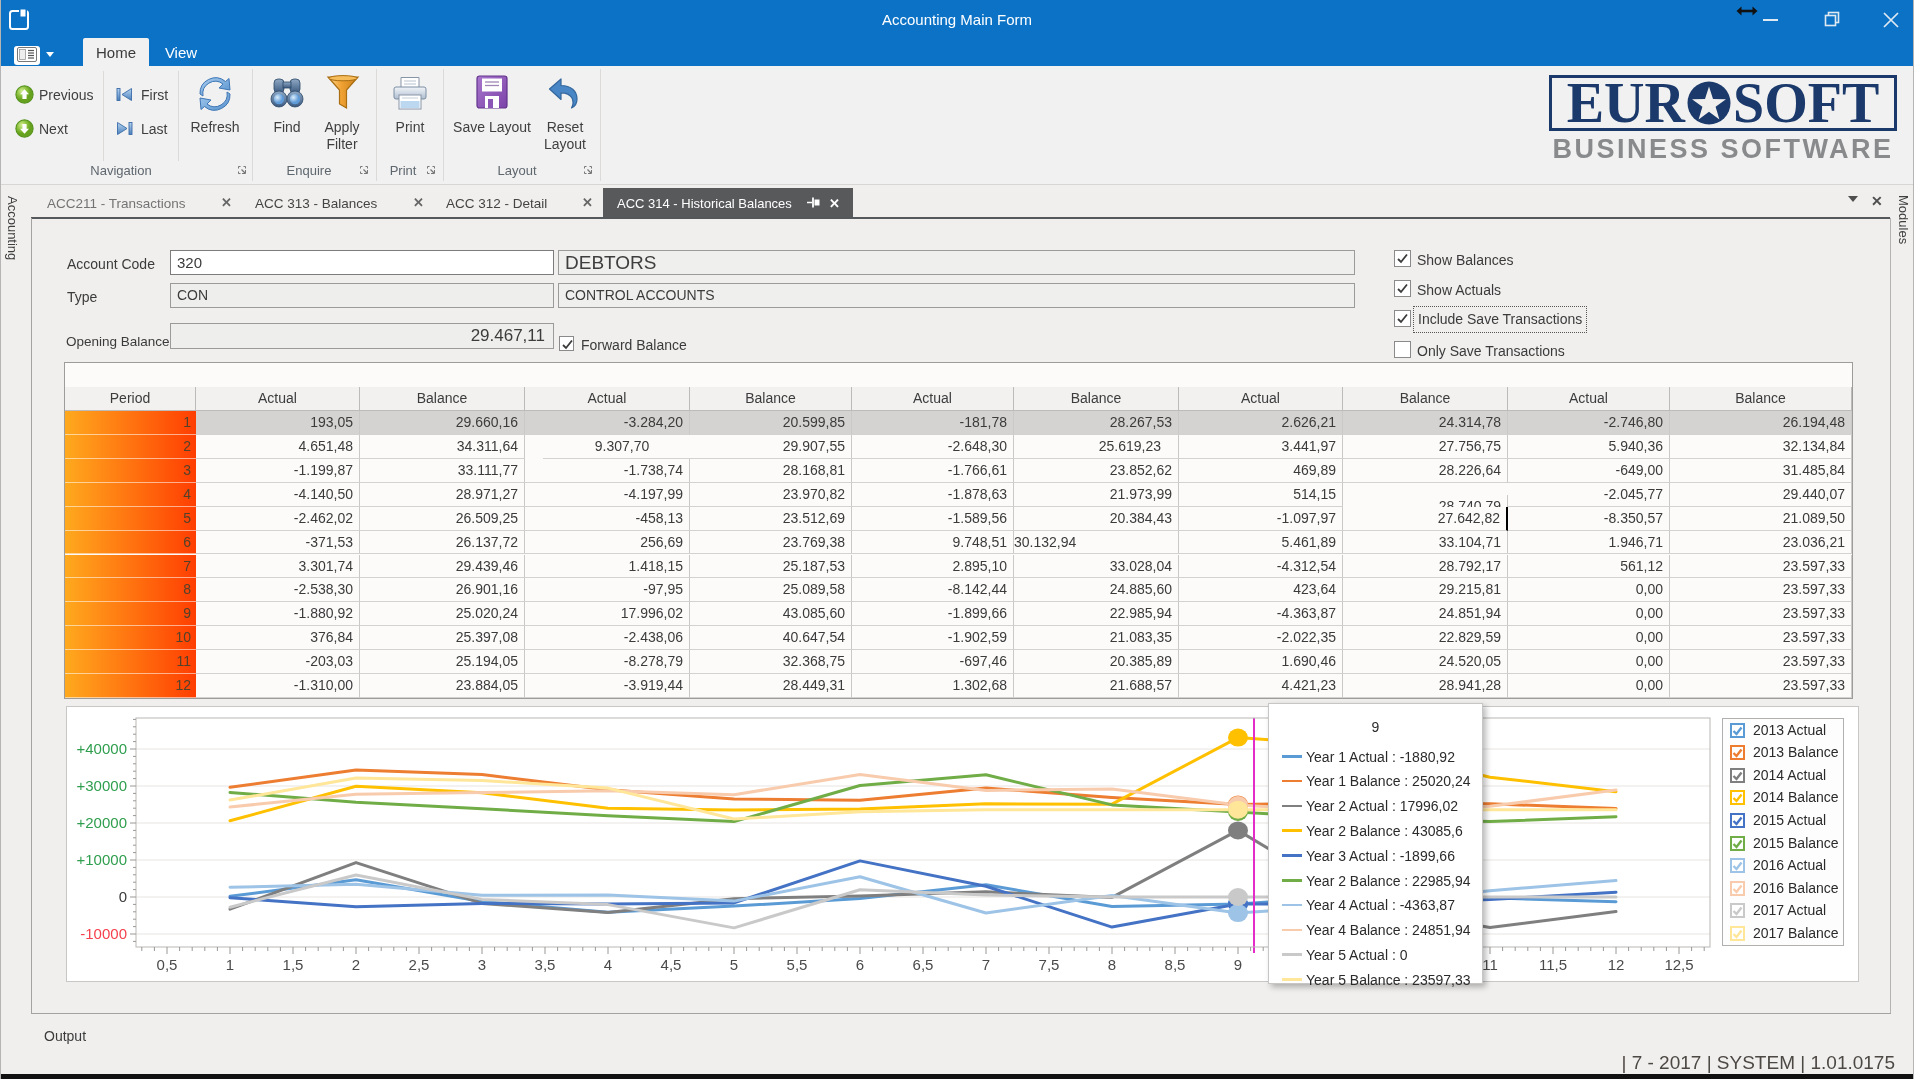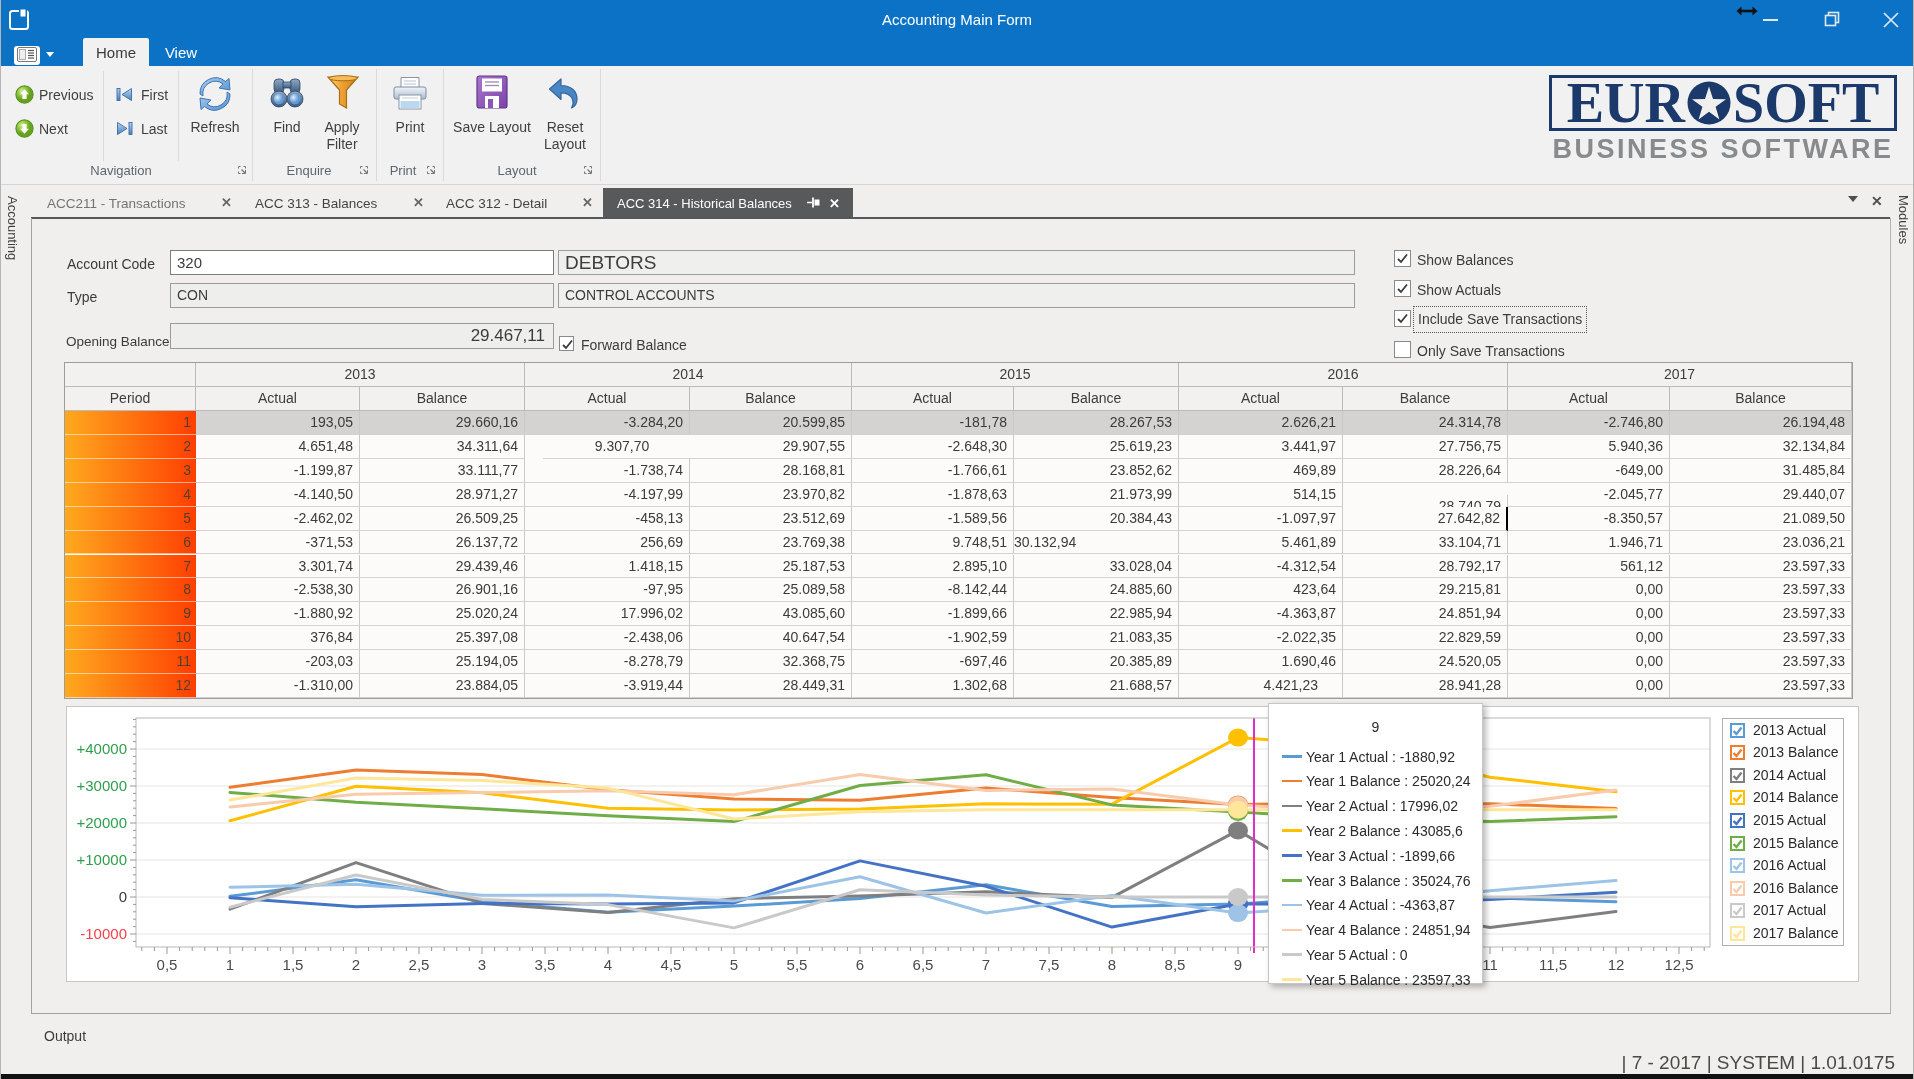--- a/index.html
+++ b/index.html
@@ -270,28 +270,20 @@
 <div class="cb" style="left:1394px;top:310px;width:17px;height:17px">
     <svg class="ck" width="13" height="13">
       <path d="M2 7 L5 10 L11 2.5" fill="none" stroke="#3b3b3b" stroke-width="1.8"></path>
     </svg>
   </div>
 <div class="abs" style="left:1413px;top:306px;border:1px dotted #555;padding:3px 4px 4px"><span class="lbl">Include Save Transactions</span></div>
 <div class="cb" style="left:1394px;top:341px;width:17px;height:17px"></div>
 <div class="abs lbl" style="left:1417px;top:343px">Only Save Transactions</div>
 
 <div style="position:absolute;left:64px;top:362px;width:1789px;height:337px;border:1px solid #9e9c9a;background:#fcfbfa;box-sizing:border-box">
-<div style="position:absolute;left:0;top:0;width:1787px;height:24px;background:#f2f1f0">
-<span style="position:absolute;left:0;top:0;width:131px;height:24px;border-right:1px solid #bdbbb9;border-bottom:1px solid #bdbbb9;box-sizing:border-box"></span>
-<span style="position:absolute;left:131px;top:0;width:329px;height:24px;line-height:23px;text-align:center;border-right:1px solid #bdbbb9;border-bottom:1px solid #bdbbb9;box-sizing:border-box;font-size:14px;color:#3c3c3c">2013</span>
-<span style="position:absolute;left:460px;top:0;width:327px;height:24px;line-height:23px;text-align:center;border-right:1px solid #bdbbb9;border-bottom:1px solid #bdbbb9;box-sizing:border-box;font-size:14px;color:#3c3c3c">2014</span>
-<span style="position:absolute;left:787px;top:0;width:327px;height:24px;line-height:23px;text-align:center;border-right:1px solid #bdbbb9;border-bottom:1px solid #bdbbb9;box-sizing:border-box;font-size:14px;color:#3c3c3c">2015</span>
-<span style="position:absolute;left:1114px;top:0;width:329px;height:24px;line-height:23px;text-align:center;border-right:1px solid #bdbbb9;border-bottom:1px solid #bdbbb9;box-sizing:border-box;font-size:14px;color:#3c3c3c">2016</span>
-<span style="position:absolute;left:1443px;top:0;width:344px;height:24px;line-height:23px;text-align:center;border-right:1px solid #bdbbb9;border-bottom:1px solid #bdbbb9;box-sizing:border-box;font-size:14px;color:#3c3c3c">2017</span>
-</div>
 <div style="position:absolute;left:0;top:24px;width:1787px;height:24px;background:#f2f1f0">
 <span style="position:absolute;left:0px;top:0;width:131px;height:24px;line-height:23px;text-align:center;border-right:1px solid #bdbbb9;border-bottom:1px solid #bdbbb9;box-sizing:border-box;font-size:14px;color:#3c3c3c">Period</span>
 <span style="position:absolute;left:131px;top:0;width:164px;height:24px;line-height:23px;text-align:center;border-right:1px solid #bdbbb9;border-bottom:1px solid #bdbbb9;box-sizing:border-box;font-size:14px;color:#3c3c3c">Actual</span>
 <span style="position:absolute;left:295px;top:0;width:165px;height:24px;line-height:23px;text-align:center;border-right:1px solid #bdbbb9;border-bottom:1px solid #bdbbb9;box-sizing:border-box;font-size:14px;color:#3c3c3c">Balance</span>
 <span style="position:absolute;left:460px;top:0;width:165px;height:24px;line-height:23px;text-align:center;border-right:1px solid #bdbbb9;border-bottom:1px solid #bdbbb9;box-sizing:border-box;font-size:14px;color:#3c3c3c">Actual</span>
 <span style="position:absolute;left:625px;top:0;width:162px;height:24px;line-height:23px;text-align:center;border-right:1px solid #bdbbb9;border-bottom:1px solid #bdbbb9;box-sizing:border-box;font-size:14px;color:#3c3c3c">Balance</span>
 <span style="position:absolute;left:787px;top:0;width:162px;height:24px;line-height:23px;text-align:center;border-right:1px solid #bdbbb9;border-bottom:1px solid #bdbbb9;box-sizing:border-box;font-size:14px;color:#3c3c3c">Actual</span>
 <span style="position:absolute;left:949px;top:0;width:165px;height:24px;line-height:23px;text-align:center;border-right:1px solid #bdbbb9;border-bottom:1px solid #bdbbb9;box-sizing:border-box;font-size:14px;color:#3c3c3c">Balance</span>
 <span style="position:absolute;left:1114px;top:0;width:164px;height:24px;line-height:23px;text-align:center;border-right:1px solid #bdbbb9;border-bottom:1px solid #bdbbb9;box-sizing:border-box;font-size:14px;color:#3c3c3c">Actual</span>
 <span style="position:absolute;left:1278px;top:0;width:165px;height:24px;line-height:23px;text-align:center;border-right:1px solid #bdbbb9;border-bottom:1px solid #bdbbb9;box-sizing:border-box;font-size:14px;color:#3c3c3c">Balance</span>
@@ -311,21 +303,21 @@
 <span style="position:absolute;left:1443px;top:0;width:162px;height:100%;background:#d5d3d1;border-right:1px solid #cbc9c7;border-bottom:1px solid #d4d2d0;box-sizing:border-box;font-size:14px;color:#3b3b3b;text-align:right;line-height:23.92px;padding-right:6px">-2.746,80</span>
 <span style="position:absolute;left:1605px;top:0;width:182px;height:100%;background:#d5d3d1;border-right:1px solid #cbc9c7;border-bottom:1px solid #d4d2d0;box-sizing:border-box;font-size:14px;color:#3b3b3b;text-align:right;line-height:23.92px;padding-right:6px">26.194,48</span>
 </div>
 <div style="position:absolute;left:0;top:71.92px;width:1787px;height:23.92px">
 <span style="position:absolute;left:0;top:0;width:131px;height:100%;background:linear-gradient(to right,#ffa91e,#ff3e02);border-bottom:1px solid rgba(255,255,255,.55);box-sizing:border-box;font-size:14px;color:#53422a;text-align:right;line-height:23.92px;padding-right:5px">2</span>
 <span style="position:absolute;left:131px;top:0;width:164px;height:100%;background:#fcfbfa;border-right:1px solid #cbc9c7;border-bottom:1px solid #d4d2d0;box-sizing:border-box;font-size:14px;color:#3b3b3b;text-align:right;line-height:23.92px;padding-right:6px">4.651,48</span>
 <span style="position:absolute;left:295px;top:0;width:165px;height:100%;background:#fcfbfa;border-right:1px solid #cbc9c7;border-bottom:1px solid #d4d2d0;box-sizing:border-box;font-size:14px;color:#3b3b3b;text-align:right;line-height:23.92px;padding-right:6px">34.311,64</span>
 <span style="position:absolute;left:478px;top:0;width:165px;height:100%;background:#fcfbfa;border-right:1px solid #cbc9c7;border-bottom:1px solid #d4d2d0;box-sizing:border-box;font-size:14px;color:#3b3b3b;text-align:center;line-height:23.92px;padding-right:6px">9.307,70</span>
 <span style="position:absolute;left:625px;top:0;width:162px;height:100%;background:#fcfbfa;border-right:1px solid #cbc9c7;border-bottom:1px solid #d4d2d0;box-sizing:border-box;font-size:14px;color:#3b3b3b;text-align:right;line-height:23.92px;padding-right:6px">29.907,55</span>
 <span style="position:absolute;left:787px;top:0;width:162px;height:100%;background:#fcfbfa;border-right:1px solid #cbc9c7;border-bottom:1px solid #d4d2d0;box-sizing:border-box;font-size:14px;color:#3b3b3b;text-align:right;line-height:23.92px;padding-right:6px">-2.648,30</span>
-<span style="position:absolute;left:949px;top:0;width:165px;height:100%;background:#fcfbfa;border-right:1px solid #cbc9c7;border-bottom:1px solid #d4d2d0;box-sizing:border-box;font-size:14px;color:#3b3b3b;text-align:right;line-height:23.92px;padding-right:6px">25.619,23</span>
+<span style="position:absolute;left:949px;top:0;width:165px;height:100%;background:#fcfbfa;border-right:1px solid #cbc9c7;border-bottom:1px solid #d4d2d0;box-sizing:border-box;font-size:14px;color:#3b3b3b;text-align:right;line-height:23.92px;padding-right:17px">25.619,23</span>
 <span style="position:absolute;left:1114px;top:0;width:164px;height:100%;background:#fcfbfa;border-right:1px solid #cbc9c7;border-bottom:1px solid #d4d2d0;box-sizing:border-box;font-size:14px;color:#3b3b3b;text-align:right;line-height:23.92px;padding-right:6px">3.441,97</span>
 <span style="position:absolute;left:1278px;top:0;width:165px;height:100%;background:#fcfbfa;border-right:1px solid #cbc9c7;border-bottom:1px solid #d4d2d0;box-sizing:border-box;font-size:14px;color:#3b3b3b;text-align:right;line-height:23.92px;padding-right:6px">27.756,75</span>
 <span style="position:absolute;left:1443px;top:0;width:162px;height:100%;background:#fcfbfa;border-right:1px solid #cbc9c7;border-bottom:1px solid #d4d2d0;box-sizing:border-box;font-size:14px;color:#3b3b3b;text-align:right;line-height:23.92px;padding-right:6px">5.940,36</span>
 <span style="position:absolute;left:1605px;top:0;width:182px;height:100%;background:#fcfbfa;border-right:1px solid #cbc9c7;border-bottom:1px solid #d4d2d0;box-sizing:border-box;font-size:14px;color:#3b3b3b;text-align:right;line-height:23.92px;padding-right:6px">32.134,84</span>
 </div>
 <div style="position:absolute;left:0;top:95.83px;width:1787px;height:23.92px">
 <span style="position:absolute;left:0;top:0;width:131px;height:100%;background:linear-gradient(to right,#ffa91e,#ff3e02);border-bottom:1px solid rgba(255,255,255,.55);box-sizing:border-box;font-size:14px;color:#53422a;text-align:right;line-height:23.92px;padding-right:5px">3</span>
 <span style="position:absolute;left:131px;top:0;width:164px;height:100%;background:#fcfbfa;border-right:1px solid #cbc9c7;border-bottom:1px solid #d4d2d0;box-sizing:border-box;font-size:14px;color:#3b3b3b;text-align:right;line-height:23.92px;padding-right:6px">-1.199,87</span>
 <span style="position:absolute;left:295px;top:0;width:165px;height:100%;background:#fcfbfa;border-right:1px solid #cbc9c7;border-bottom:1px solid #d4d2d0;box-sizing:border-box;font-size:14px;color:#3b3b3b;text-align:right;line-height:23.92px;padding-right:6px">33.111,77</span>
 <span style="position:absolute;left:460px;top:0;width:165px;height:100%;background:#fcfbfa;border-right:1px solid #cbc9c7;border-bottom:1px solid #d4d2d0;box-sizing:border-box;font-size:14px;color:#3b3b3b;text-align:right;line-height:23.92px;padding-right:6px">-1.738,74</span>
@@ -442,21 +434,21 @@
 <span style="position:absolute;left:1605px;top:0;width:182px;height:100%;background:#fcfbfa;border-right:1px solid #cbc9c7;border-bottom:1px solid #d4d2d0;box-sizing:border-box;font-size:14px;color:#3b3b3b;text-align:right;line-height:23.92px;padding-right:6px">23.597,33</span>
 </div>
 <div style="position:absolute;left:0;top:311.08px;width:1787px;height:23.92px">
 <span style="position:absolute;left:0;top:0;width:131px;height:100%;background:linear-gradient(to right,#ffa91e,#ff3e02);border-bottom:1px solid rgba(255,255,255,.55);box-sizing:border-box;font-size:14px;color:#53422a;text-align:right;line-height:23.92px;padding-right:5px">12</span>
 <span style="position:absolute;left:131px;top:0;width:164px;height:100%;background:#fcfbfa;border-right:1px solid #cbc9c7;border-bottom:1px solid #d4d2d0;box-sizing:border-box;font-size:14px;color:#3b3b3b;text-align:right;line-height:23.92px;padding-right:6px">-1.310,00</span>
 <span style="position:absolute;left:295px;top:0;width:165px;height:100%;background:#fcfbfa;border-right:1px solid #cbc9c7;border-bottom:1px solid #d4d2d0;box-sizing:border-box;font-size:14px;color:#3b3b3b;text-align:right;line-height:23.92px;padding-right:6px">23.884,05</span>
 <span style="position:absolute;left:460px;top:0;width:165px;height:100%;background:#fcfbfa;border-right:1px solid #cbc9c7;border-bottom:1px solid #d4d2d0;box-sizing:border-box;font-size:14px;color:#3b3b3b;text-align:right;line-height:23.92px;padding-right:6px">-3.919,44</span>
 <span style="position:absolute;left:625px;top:0;width:162px;height:100%;background:#fcfbfa;border-right:1px solid #cbc9c7;border-bottom:1px solid #d4d2d0;box-sizing:border-box;font-size:14px;color:#3b3b3b;text-align:right;line-height:23.92px;padding-right:6px">28.449,31</span>
 <span style="position:absolute;left:787px;top:0;width:162px;height:100%;background:#fcfbfa;border-right:1px solid #cbc9c7;border-bottom:1px solid #d4d2d0;box-sizing:border-box;font-size:14px;color:#3b3b3b;text-align:right;line-height:23.92px;padding-right:6px">1.302,68</span>
 <span style="position:absolute;left:949px;top:0;width:165px;height:100%;background:#fcfbfa;border-right:1px solid #cbc9c7;border-bottom:1px solid #d4d2d0;box-sizing:border-box;font-size:14px;color:#3b3b3b;text-align:right;line-height:23.92px;padding-right:6px">21.688,57</span>
-<span style="position:absolute;left:1114px;top:0;width:164px;height:100%;background:#fcfbfa;border-right:1px solid #cbc9c7;border-bottom:1px solid #d4d2d0;box-sizing:border-box;font-size:14px;color:#3b3b3b;text-align:right;line-height:23.92px;padding-right:24px">4.421,23</span>
+<span style="position:absolute;left:1114px;top:0;width:164px;height:100%;background:#fcfbfa;border-right:1px solid #cbc9c7;border-bottom:1px solid #d4d2d0;box-sizing:border-box;font-size:14px;color:#3b3b3b;text-align:right;line-height:23.92px;padding-right:6px">4.421,23</span>
 <span style="position:absolute;left:1278px;top:0;width:165px;height:100%;background:#fcfbfa;border-right:1px solid #cbc9c7;border-bottom:1px solid #d4d2d0;box-sizing:border-box;font-size:14px;color:#3b3b3b;text-align:right;line-height:23.92px;padding-right:6px">28.941,28</span>
 <span style="position:absolute;left:1443px;top:0;width:162px;height:100%;background:#fcfbfa;border-right:1px solid #cbc9c7;border-bottom:1px solid #d4d2d0;box-sizing:border-box;font-size:14px;color:#3b3b3b;text-align:right;line-height:23.92px;padding-right:6px">0,00</span>
 <span style="position:absolute;left:1605px;top:0;width:182px;height:100%;background:#fcfbfa;border-right:1px solid #cbc9c7;border-bottom:1px solid #d4d2d0;box-sizing:border-box;font-size:14px;color:#3b3b3b;text-align:right;line-height:23.92px;padding-right:6px">23.597,33</span>
 </div>
 </div>
 
 <svg width="1791" height="274" style="position:absolute;left:66px;top:706px;background:#fff;border:1px solid #c9c7c5">
 <rect x="69" y="11" width="1574" height="229" fill="#fff"></rect>
 <line x1="69" y1="42.0" x2="1643" y2="42.0" stroke="#e7e5e3" stroke-width="1"></line>
 <line x1="69" y1="79.0" x2="1643" y2="79.0" stroke="#e7e5e3" stroke-width="1"></line>
@@ -742,21 +734,21 @@
 <div style="position:absolute;left:37px;top:44.5px;font-size:14px;color:#2b2b2b;white-space:nowrap">Year 1 Actual : -1880,92</div>
 <div style="position:absolute;left:13px;top:75.8px;width:20px;height:2.5px;background:#ED7D31"></div>
 <div style="position:absolute;left:37px;top:69.3px;font-size:14px;color:#2b2b2b;white-space:nowrap">Year 1 Balance : 25020,24</div>
 <div style="position:absolute;left:13px;top:100.6px;width:20px;height:2.5px;background:#7F7F7F"></div>
 <div style="position:absolute;left:37px;top:94.1px;font-size:14px;color:#2b2b2b;white-space:nowrap">Year 2 Actual : 17996,02</div>
 <div style="position:absolute;left:13px;top:125.4px;width:20px;height:2.5px;background:#FFC000"></div>
 <div style="position:absolute;left:37px;top:118.9px;font-size:14px;color:#2b2b2b;white-space:nowrap">Year 2 Balance : 43085,6</div>
 <div style="position:absolute;left:13px;top:150.2px;width:20px;height:2.5px;background:#4472C4"></div>
 <div style="position:absolute;left:37px;top:143.7px;font-size:14px;color:#2b2b2b;white-space:nowrap">Year 3 Actual : -1899,66</div>
 <div style="position:absolute;left:13px;top:175.0px;width:20px;height:2.5px;background:#70AD47"></div>
-<div style="position:absolute;left:37px;top:168.5px;font-size:14px;color:#2b2b2b;white-space:nowrap">Year 3 Balance : 35024,76</div>
+<div style="position:absolute;left:37px;top:168.5px;font-size:14px;color:#2b2b2b;white-space:nowrap">Year 2 Balance : 22985,94</div>
 <div style="position:absolute;left:13px;top:199.8px;width:20px;height:2.5px;background:#9DC3E6"></div>
 <div style="position:absolute;left:37px;top:193.3px;font-size:14px;color:#2b2b2b;white-space:nowrap">Year 4 Actual : -4363,87</div>
 <div style="position:absolute;left:13px;top:224.6px;width:20px;height:2.5px;background:#F8CBAD"></div>
 <div style="position:absolute;left:37px;top:218.1px;font-size:14px;color:#2b2b2b;white-space:nowrap">Year 4 Balance : 24851,94</div>
 <div style="position:absolute;left:13px;top:249.4px;width:20px;height:2.5px;background:#C9C9C9"></div>
 <div style="position:absolute;left:37px;top:242.9px;font-size:14px;color:#2b2b2b;white-space:nowrap">Year 5 Actual : 0</div>
 <div style="position:absolute;left:13px;top:274.2px;width:20px;height:2.5px;background:#FFE699"></div>
 <div style="position:absolute;left:37px;top:267.7px;font-size:14px;color:#2b2b2b;white-space:nowrap">Year 5 Balance : 23597,33</div>
 </div>
 

